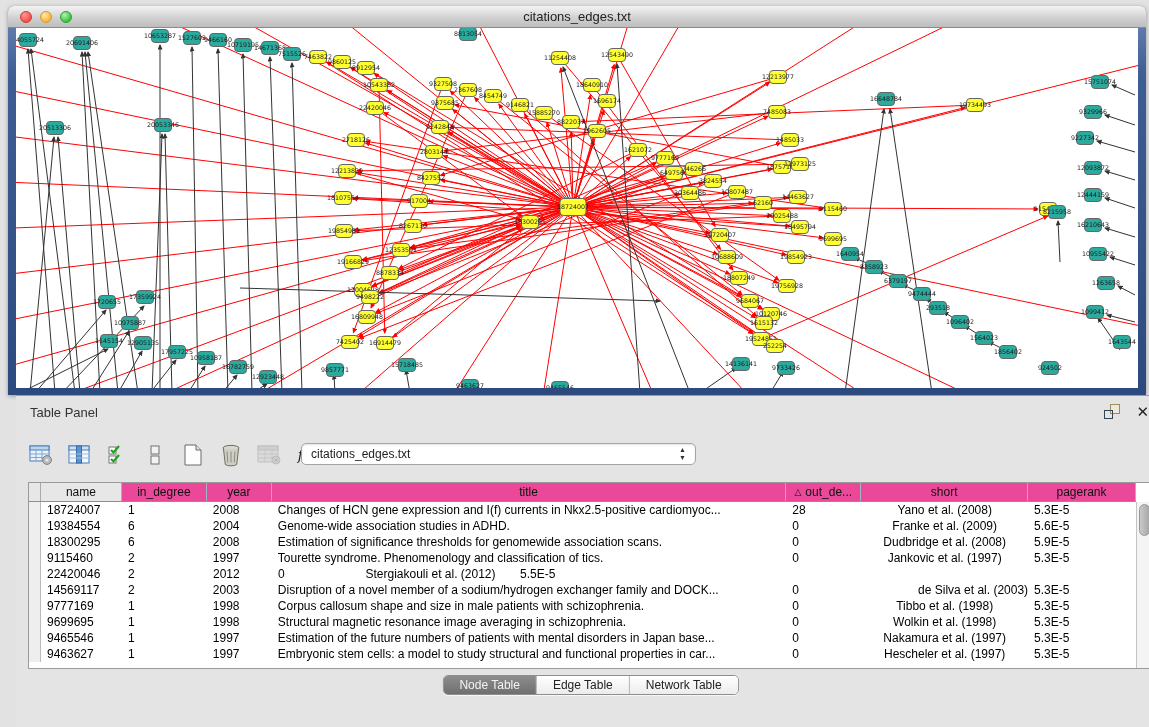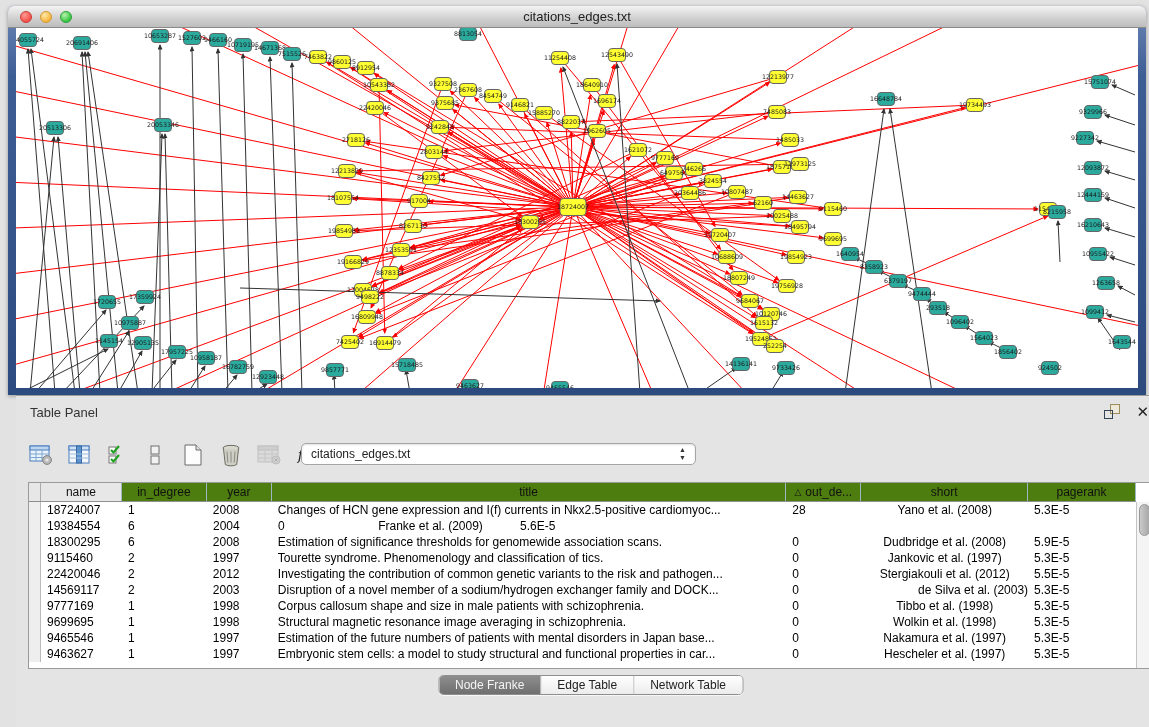--- a/index.html
+++ b/index.html
@@ -43,21 +43,21 @@
     border:1px solid #a5a5a5; border-radius:5px; box-shadow:inset 0 1px 2px rgba(0,0,0,.12);
     font-size:12px; color:#222; line-height:20px; padding:0 26px 0 9px; }
   .combo .spin { position:absolute; right:9px; top:2px; font-size:7px; color:#333; line-height:8px; text-align:center; }
 
   
   .dtable { position:absolute; left:12px; top:86px; width:1125px; height:187px; background:#fff;
     border:1px solid #9a9a9a; }
   .thead { position:absolute; left:0; top:0; right:16px; height:19px; display:flex;
     border-bottom:1px solid #8f8f8f; background:#aad4ea; }
   .th { height:100%; border-right:1px solid #9fb6c2; font-size:12px; color:#111;
-    display:flex; align-items:center; justify-content:center; background:#4d7c0f; overflow:hidden; white-space:nowrap; }
+    display:flex; align-items:center; justify-content:center; background:#ec4899; overflow:hidden; white-space:nowrap; }
   .th.gutter { background:#e7e7e7; border-right:1px solid #aaa; }
   .th.gray { background:#e7e7e7; }
   .th .tri { font-size:9px; margin-right:4px; }
   .tbody { position:absolute; left:0; top:19px; right:16px; bottom:0; overflow:hidden; }
   .tr { display:flex; height:16px; }
   .td { font-size:12px; color:#000; white-space:nowrap; overflow:hidden; line-height:16px; }
   .td.gutter { background:#eee; border-right:1px solid #bbb; }
   .vsb { position:absolute; right:0; top:19px; bottom:0; width:16px; background:#f4f4f4; border-left:1px solid #c3c3c3; }
   .vsb .thumb { position:absolute; left:2px; top:2px; width:11px; height:32px; border-radius:6px;
     background:linear-gradient(90deg,#c9c9c9,#a8a8a8); border:1px solid #999; }
@@ -847,20 +847,21 @@
           <div class="td" style="width: 515px; text-align: left; padding: 0px 4px 0px 6px;">Changes of HCN gene expression and I(f) currents in Nkx2.5-positive cardiomyoc...</div>
           <div class="td" style="width: 75px; text-align: left; padding: 0px 4px 0px 6px;">28</div>
           <div class="td" style="width: 167px; text-align: center; padding: 0px;">Yano et al. (2008)</div>
           <div class="td" style="width: 108px; text-align: left; padding: 0px 4px 0px 6px;">5.3E-5</div>
         </div>
         <div class="tr">
           <div class="td gutter" style="width: 12px;"></div>
           <div class="td" style="width: 81px; text-align: left; padding: 0px 4px 0px 6px;">19384554</div>
           <div class="td" style="width: 85px; text-align: left; padding: 0px 4px 0px 6px;">6</div>
           <div class="td" style="width: 65px; text-align: left; padding: 0px 4px 0px 6px;">2004</div>
+          <div class="td" style="width: 515px; text-align: left; padding: 0px 4px 0px 6px;">Genome-wide association studies in ADHD.</div>
           <div class="td" style="width: 75px; text-align: left; padding: 0px 4px 0px 6px;">0</div>
           <div class="td" style="width: 167px; text-align: center; padding: 0px;">Franke et al. (2009)</div>
           <div class="td" style="width: 108px; text-align: left; padding: 0px 4px 0px 6px;">5.6E-5</div>
         </div>
         <div class="tr">
           <div class="td gutter" style="width: 12px;"></div>
           <div class="td" style="width: 81px; text-align: left; padding: 0px 4px 0px 6px;">18300295</div>
           <div class="td" style="width: 85px; text-align: left; padding: 0px 4px 0px 6px;">6</div>
           <div class="td" style="width: 65px; text-align: left; padding: 0px 4px 0px 6px;">2008</div>
           <div class="td" style="width: 515px; text-align: left; padding: 0px 4px 0px 6px;">Estimation of significance thresholds for genomewide association scans.</div>
@@ -876,21 +877,20 @@
           <div class="td" style="width: 515px; text-align: left; padding: 0px 4px 0px 6px;">Tourette syndrome. Phenomenology and classification of tics.</div>
           <div class="td" style="width: 75px; text-align: left; padding: 0px 4px 0px 6px;">0</div>
           <div class="td" style="width: 167px; text-align: center; padding: 0px;">Jankovic et al. (1997)</div>
           <div class="td" style="width: 108px; text-align: left; padding: 0px 4px 0px 6px;">5.3E-5</div>
         </div>
         <div class="tr">
           <div class="td gutter" style="width: 12px;"></div>
           <div class="td" style="width: 81px; text-align: left; padding: 0px 4px 0px 6px;">22420046</div>
           <div class="td" style="width: 85px; text-align: left; padding: 0px 4px 0px 6px;">2</div>
           <div class="td" style="width: 65px; text-align: left; padding: 0px 4px 0px 6px;">2012</div>
-          <div class="td" style="width: 515px; text-align: left; padding: 0px 4px 0px 6px;">Investigating the contribution of common genetic variants to the risk and pathogen...</div>
           <div class="td" style="width: 75px; text-align: left; padding: 0px 4px 0px 6px;">0</div>
           <div class="td" style="width: 167px; text-align: center; padding: 0px;">Stergiakouli et al. (2012)</div>
           <div class="td" style="width: 108px; text-align: left; padding: 0px 4px 0px 6px;">5.5E-5</div>
         </div>
         <div class="tr">
           <div class="td gutter" style="width: 12px;"></div>
           <div class="td" style="width: 81px; text-align: left; padding: 0px 4px 0px 6px;">14569117</div>
           <div class="td" style="width: 85px; text-align: left; padding: 0px 4px 0px 6px;">2</div>
           <div class="td" style="width: 65px; text-align: left; padding: 0px 4px 0px 6px;">2003</div>
           <div class="td" style="width: 515px; text-align: left; padding: 0px 4px 0px 6px;">Disruption of a novel member of a sodium/hydrogen exchanger family and DOCK...</div>
@@ -939,19 +939,19 @@
           <div class="td" style="width: 108px; text-align: left; padding: 0px 4px 0px 6px;">5.3E-5</div>
         </div>
       </div>
     <div class="vsb">
       <div class="thumb"></div>
     </div>
   </div>
 
   <div class="tabbar">
     <div class="seg">
-        <div class="tab active">Node Franke</div>
+        <div class="tab active">Node Table</div>
         <div class="tab">Edge Table</div>
         <div class="tab">Network Table</div>
       </div>
   </div>
 
 </div>
 
 </body></html>

